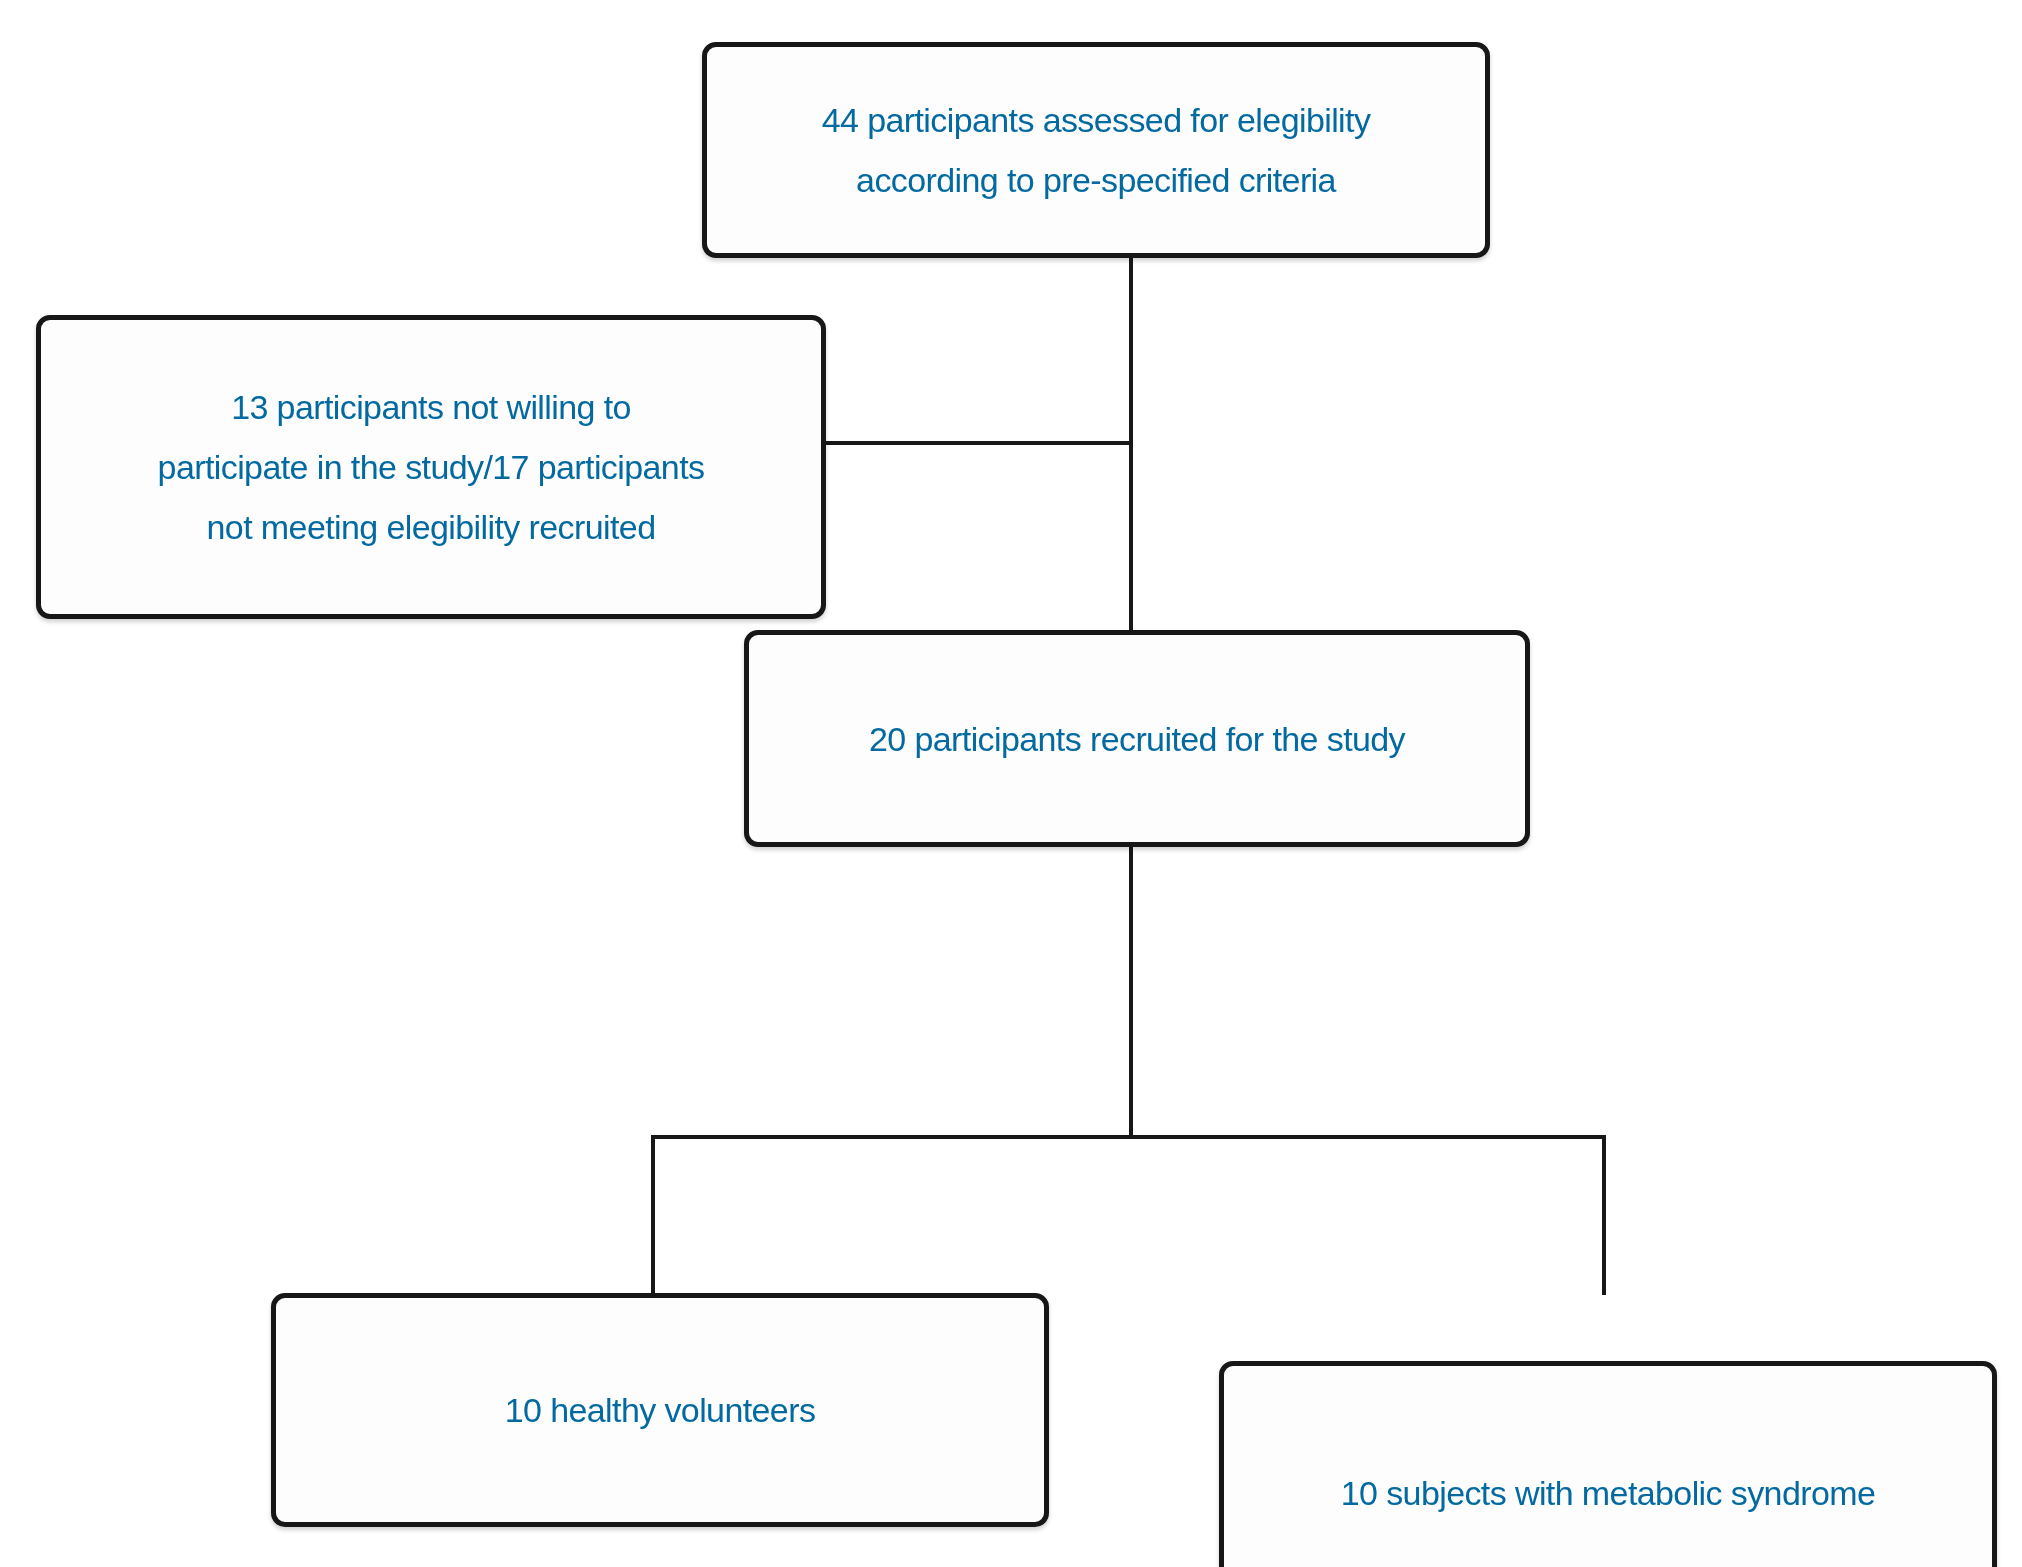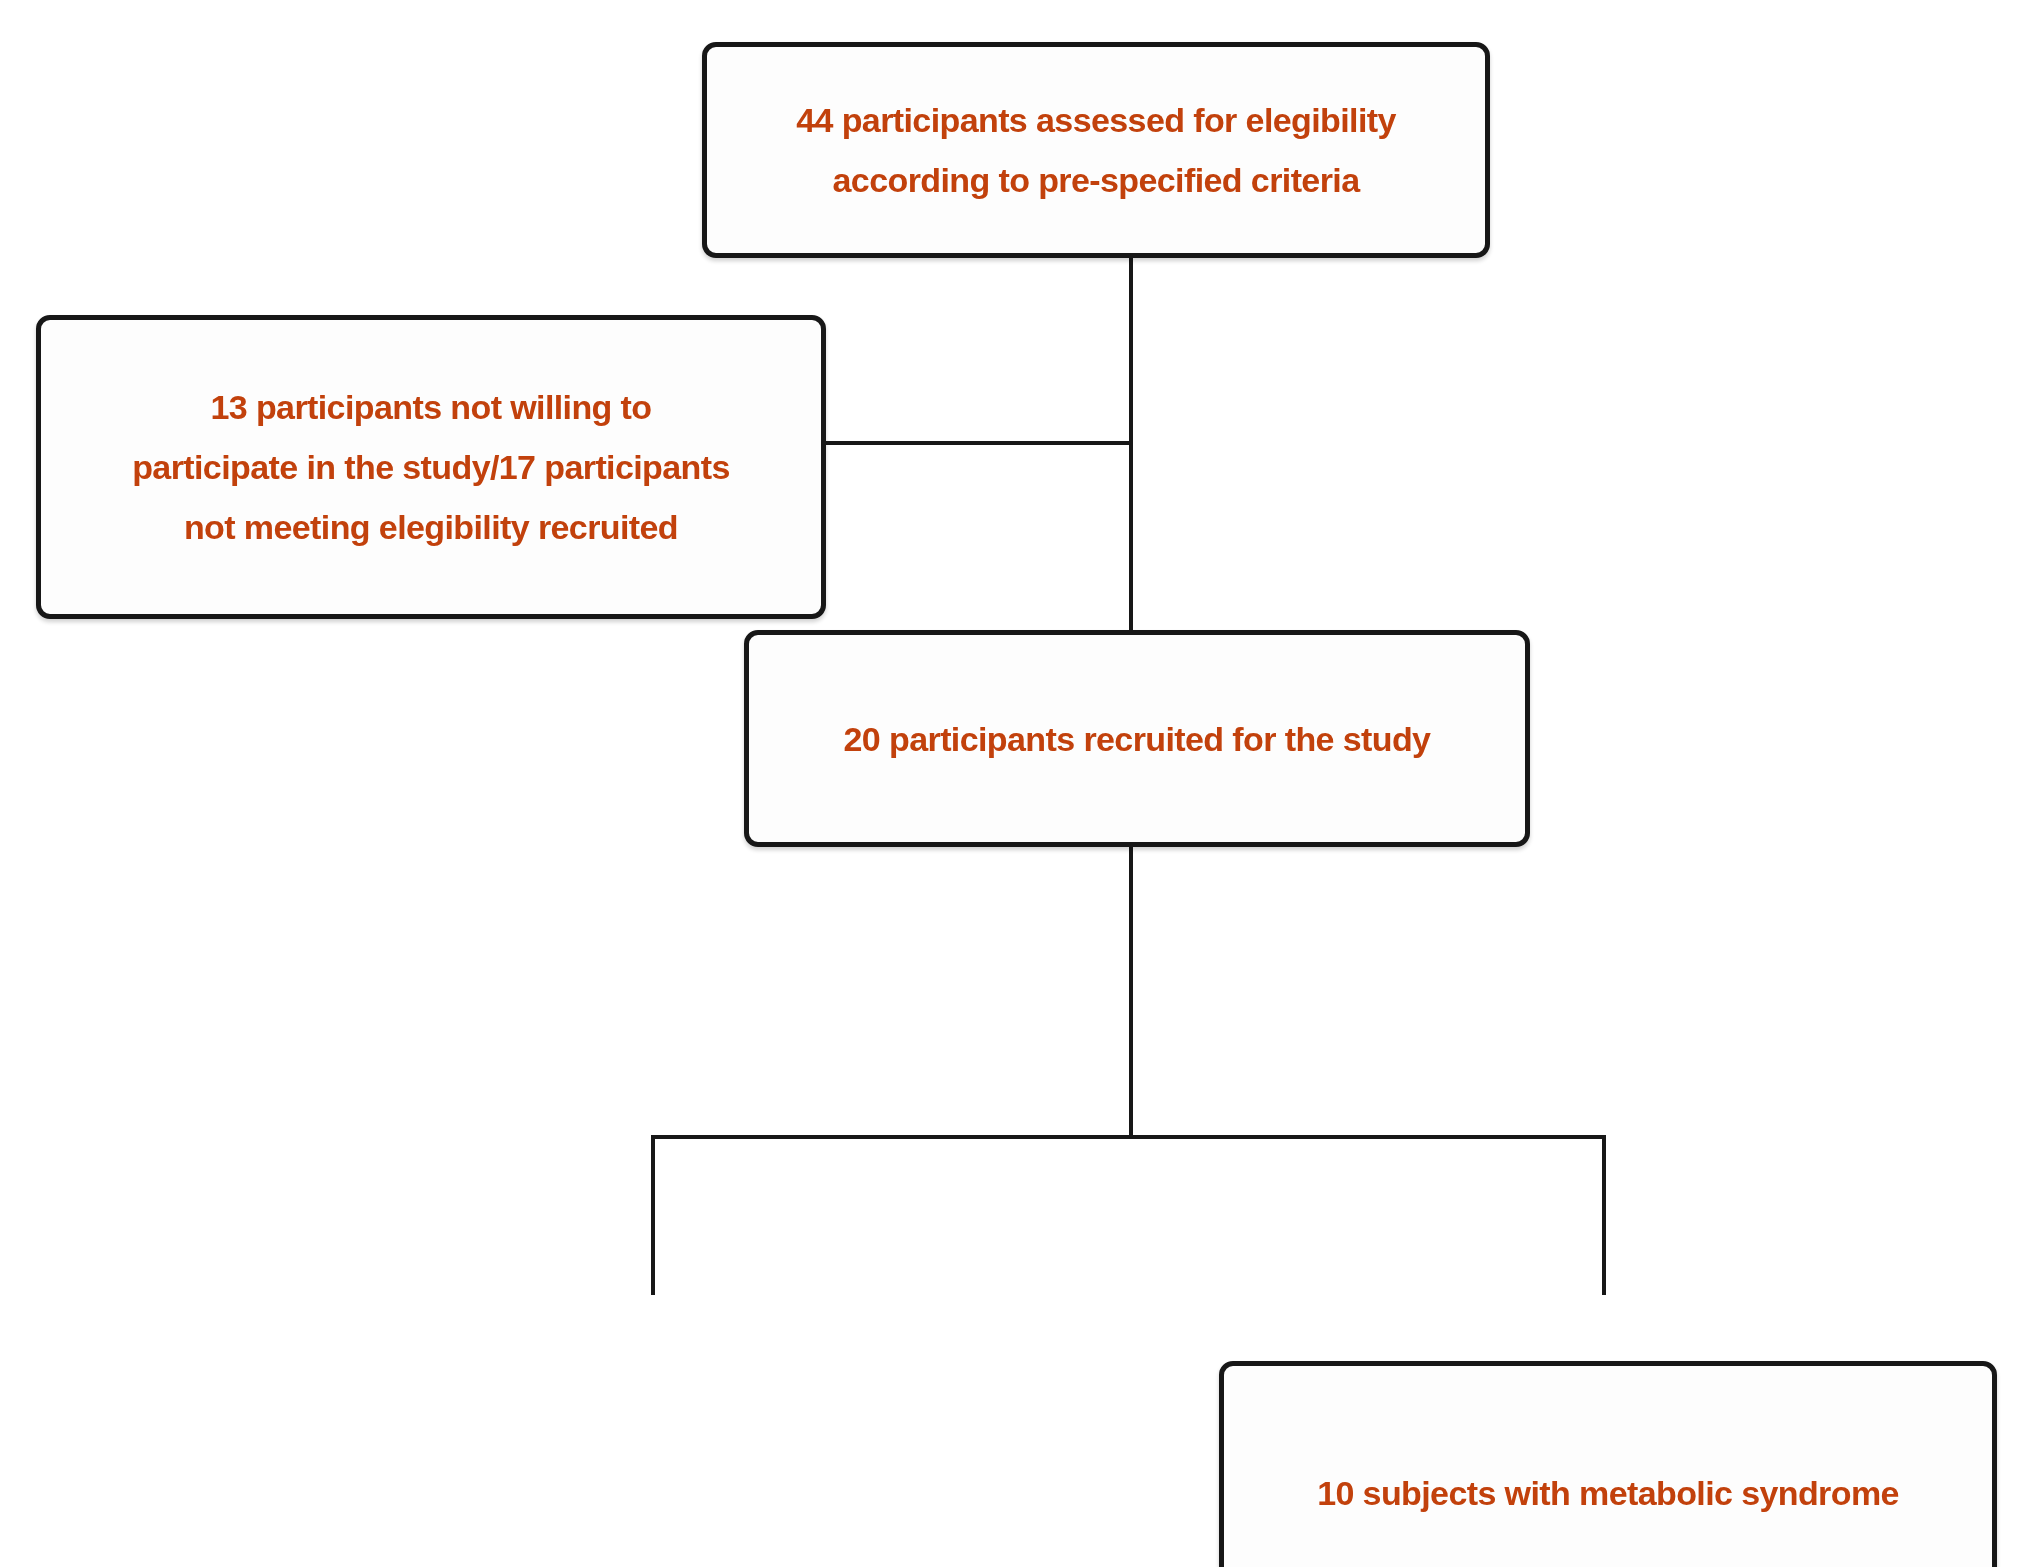--- a/index.html
+++ b/index.html
@@ -19,22 +19,22 @@
     position: absolute;
     box-sizing: border-box;
     background: #fdfdfd;
     border: 5px solid #171717;
     border-radius: 14px;
     display: flex;
     flex-direction: column;
     align-items: center;
     justify-content: center;
     text-align: center;
-    color: #c2410c;
-    font-weight: 700;
+    color: #0369a1;
+    font-weight: 400;
     font-size: 34px;
     line-height: 60px;
     letter-spacing: -0.6px;
     box-shadow: 0 3px 4px rgba(0,0,0,0.18);
   }
   .node .tline {
     white-space: nowrap;
   }
   .conn {
     position: absolute;
@@ -74,18 +74,21 @@
   <div class="node" id="node-excluded">
     <span class="tline">13 participants not willing to</span>
     <span class="tline">participate in the study/17 participants</span>
     <span class="tline">not meeting elegibility recruited</span>
   </div>
 
   <div class="node" id="node-recruited">
     <span class="tline">20 participants recruited for the study</span>
   </div>
 
+  <div class="node" id="node-healthy">
+    <span class="tline">10 healthy volunteers</span>
+  </div>
 
   <div class="node" id="node-metabolic">
     <span class="tline">10 subjects with metabolic syndrome</span>
   </div>
 
 </div>
 
 </body></html>

